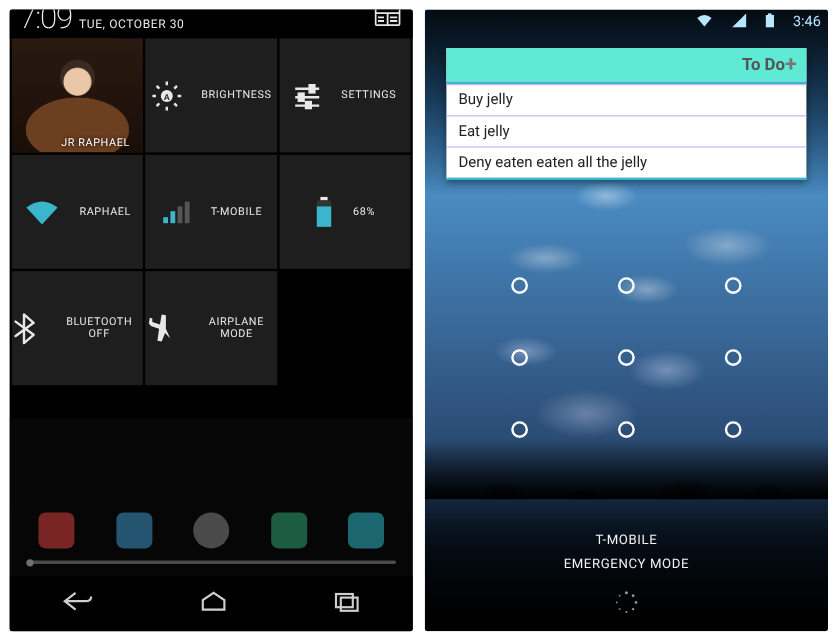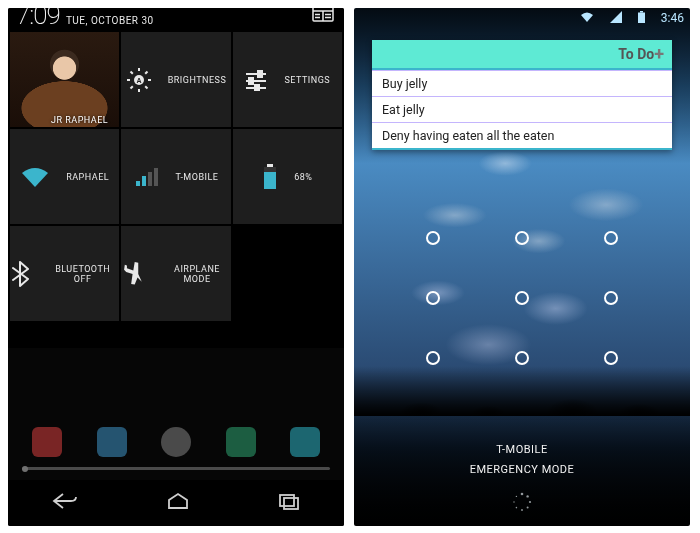--- a/index.html
+++ b/index.html
@@ -382,21 +382,21 @@
   </div>
 
   <div class="widget">
     <div class="widget-header">
       <span>To Do</span>
       <span class="plus">+</span>
     </div>
     <div class="widget-divider"></div>
     <div class="widget-item">Buy jelly</div>
     <div class="widget-item">Eat jelly</div>
-    <div class="widget-item">Deny having eaten all the eaten</div>
+    <div class="widget-item">Deny eaten eaten all the jelly</div>
     <div class="widget-footer"></div>
   </div>
 
   <div class="pattern">
     <div class="pdot"></div>
     <div class="pdot"></div>
     <div class="pdot"></div>
     <div class="pdot"></div>
     <div class="pdot"></div>
     <div class="pdot"></div>

